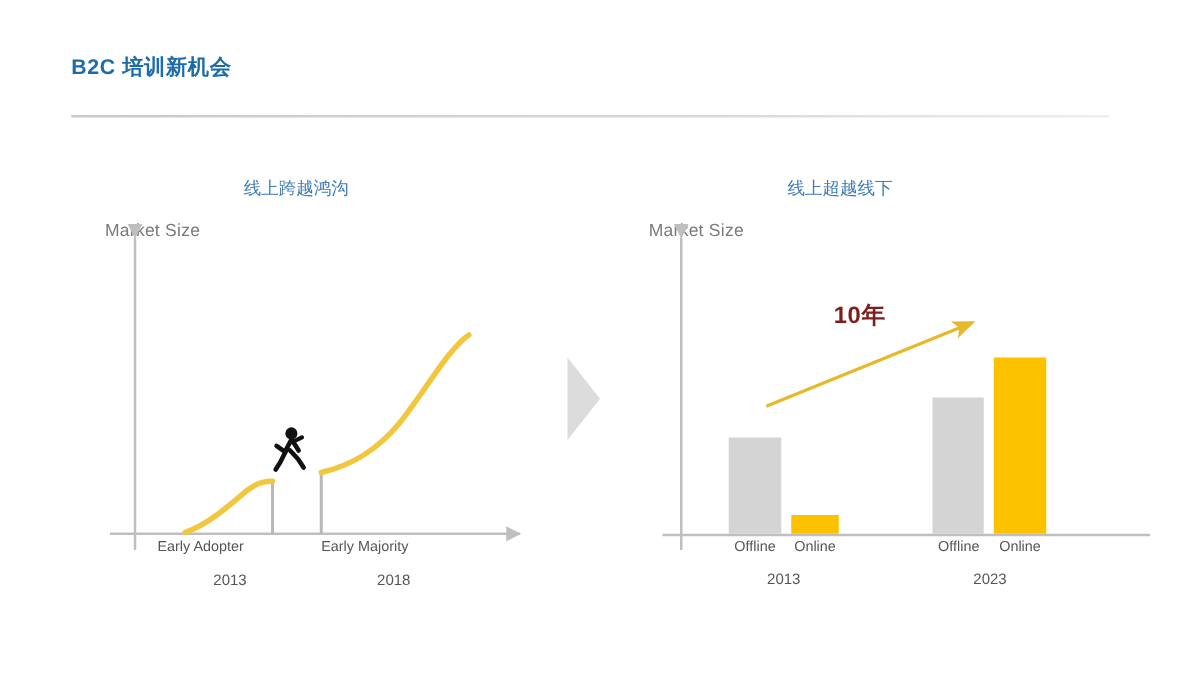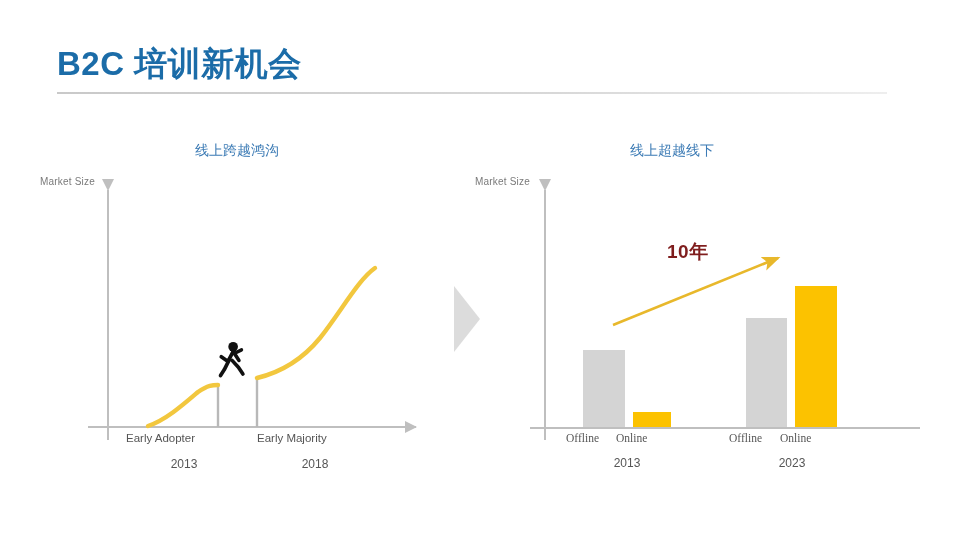--- a/index.html
+++ b/index.html
@@ -15,21 +15,21 @@
     font-family: "Liberation Sans", "DejaVu Sans", sans-serif;
     color: #595959;
     -webkit-font-smoothing: antialiased;
   }
 
   
   #slide-title {
     position: absolute;
     left: 57px;
     top: 42px;
-    font-size: 33px;
+    font-size: 17px;
     font-weight: bold;
     color: #1B6CA8;
     letter-spacing: 0.5px;
     white-space: nowrap;
   }
   #title-rule {
     position: absolute;
     left: 57px;
     top: 92px;
     width: 830px;
@@ -52,24 +52,25 @@
     font-size: 14px;
     color: #3C7BB5;
     white-space: nowrap;
     text-align: center;
   }
   #subtitle-left  { left: 175px; }
   #subtitle-right { left: 170px; }
 
   .axis-caption {
     position: absolute;
-    font-size: 10px;
+    font-size: 14px;
     color: #7a7a7a;
     white-space: nowrap;
     letter-spacing: 0.2px;
+    margin-left: 44px;
   }
 
   .svg-layer {
     position: absolute;
     left: 0;
     top: 0;
     width: 100%;
     height: 100%;
     overflow: visible;
   }
@@ -85,22 +86,22 @@
   .bars-baseline {
     position: absolute;
     height: 2px;
     background: #BFBFBF;
   }
 
   .tick-label {
     position: absolute;
     font-size: 11.5px;
     color: #555555;
-    white-space: nowrap;
-    font-family: Liberation Serif, serif;
+    text-align: center;
+    white-space: nowrap;
   }
   .group-label {
     position: absolute;
     font-size: 12px;
     color: #555555;
     text-align: center;
     white-space: nowrap;
   }
 
   

